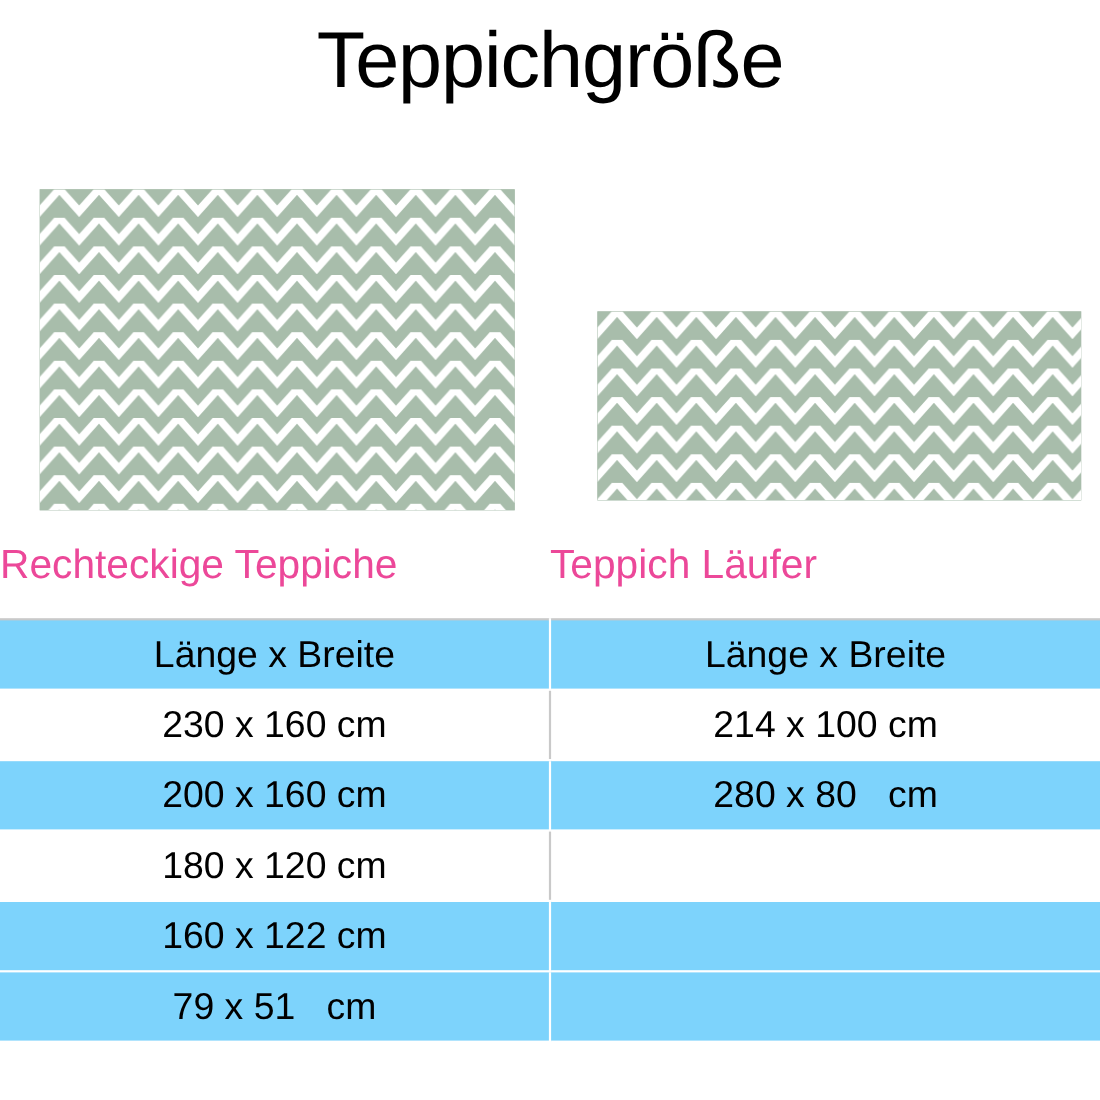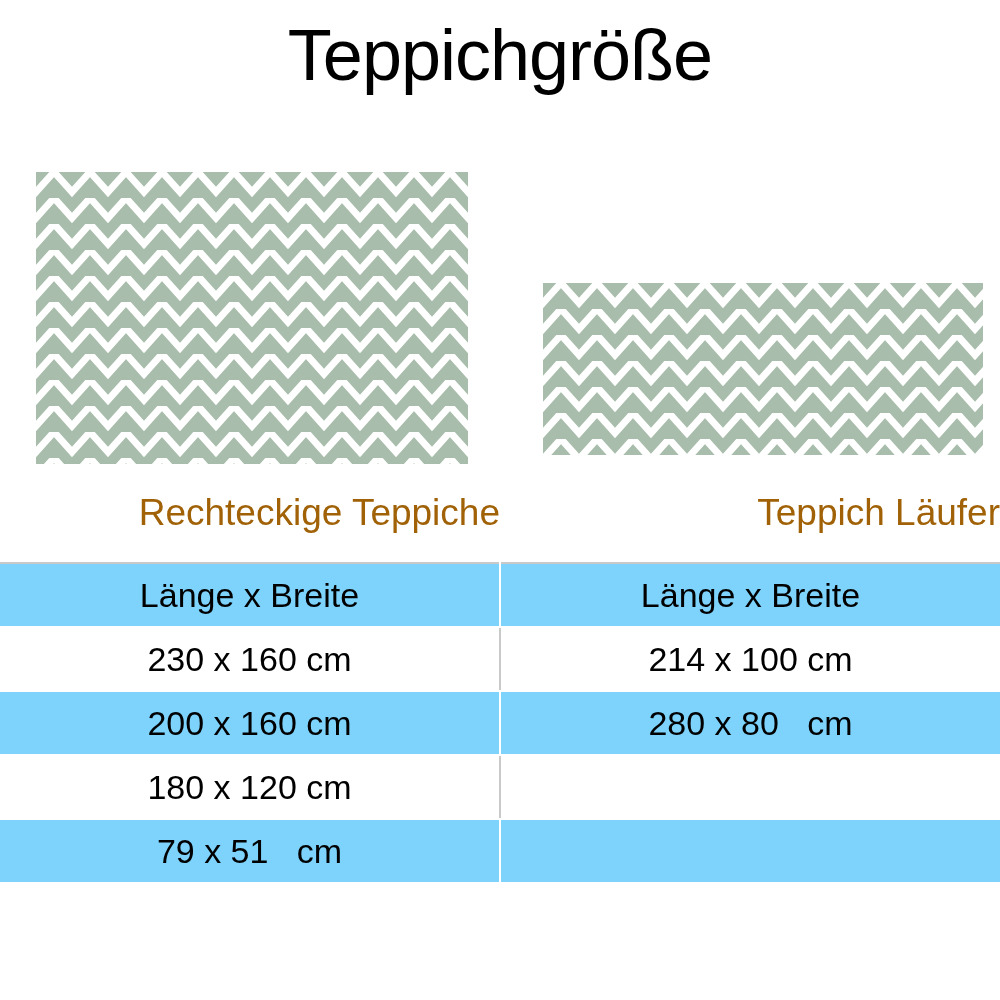--- a/index.html
+++ b/index.html
@@ -59,22 +59,22 @@
     top: 283px;
     width: 440px;
     height: 172px;
   }
 
   
   .caption {
     position: absolute;
     font-size: 37px;
     font-weight: 400;
-    color: #a16207;
-    text-align: right;
+    color: #ec4899;
+    text-align: left;
     white-space: nowrap;
   }
   #caption-rect {
     left: 0px;
     top: 492px;
     width: 500px;
   }
   #caption-runner {
     left: 500px;
     top: 492px;
@@ -174,19 +174,23 @@
       </tr>
       <tr class="shaded">
         <td class="cell-left">200 x 160 cm</td>
         <td class="cell-right">280 x 80   cm</td>
       </tr>
       <tr class="plain">
         <td class="cell-left">180 x 120 cm</td>
         <td class="cell-right"></td>
       </tr>
       <tr class="shaded">
+        <td class="cell-left">160 x 122 cm</td>
+        <td class="cell-right"></td>
+      </tr>
+      <tr class="shaded">
         <td class="cell-left">79 x 51   cm</td>
         <td class="cell-right"></td>
       </tr>
     </tbody>
   </table>
 
 </div>
 
 </body></html>

